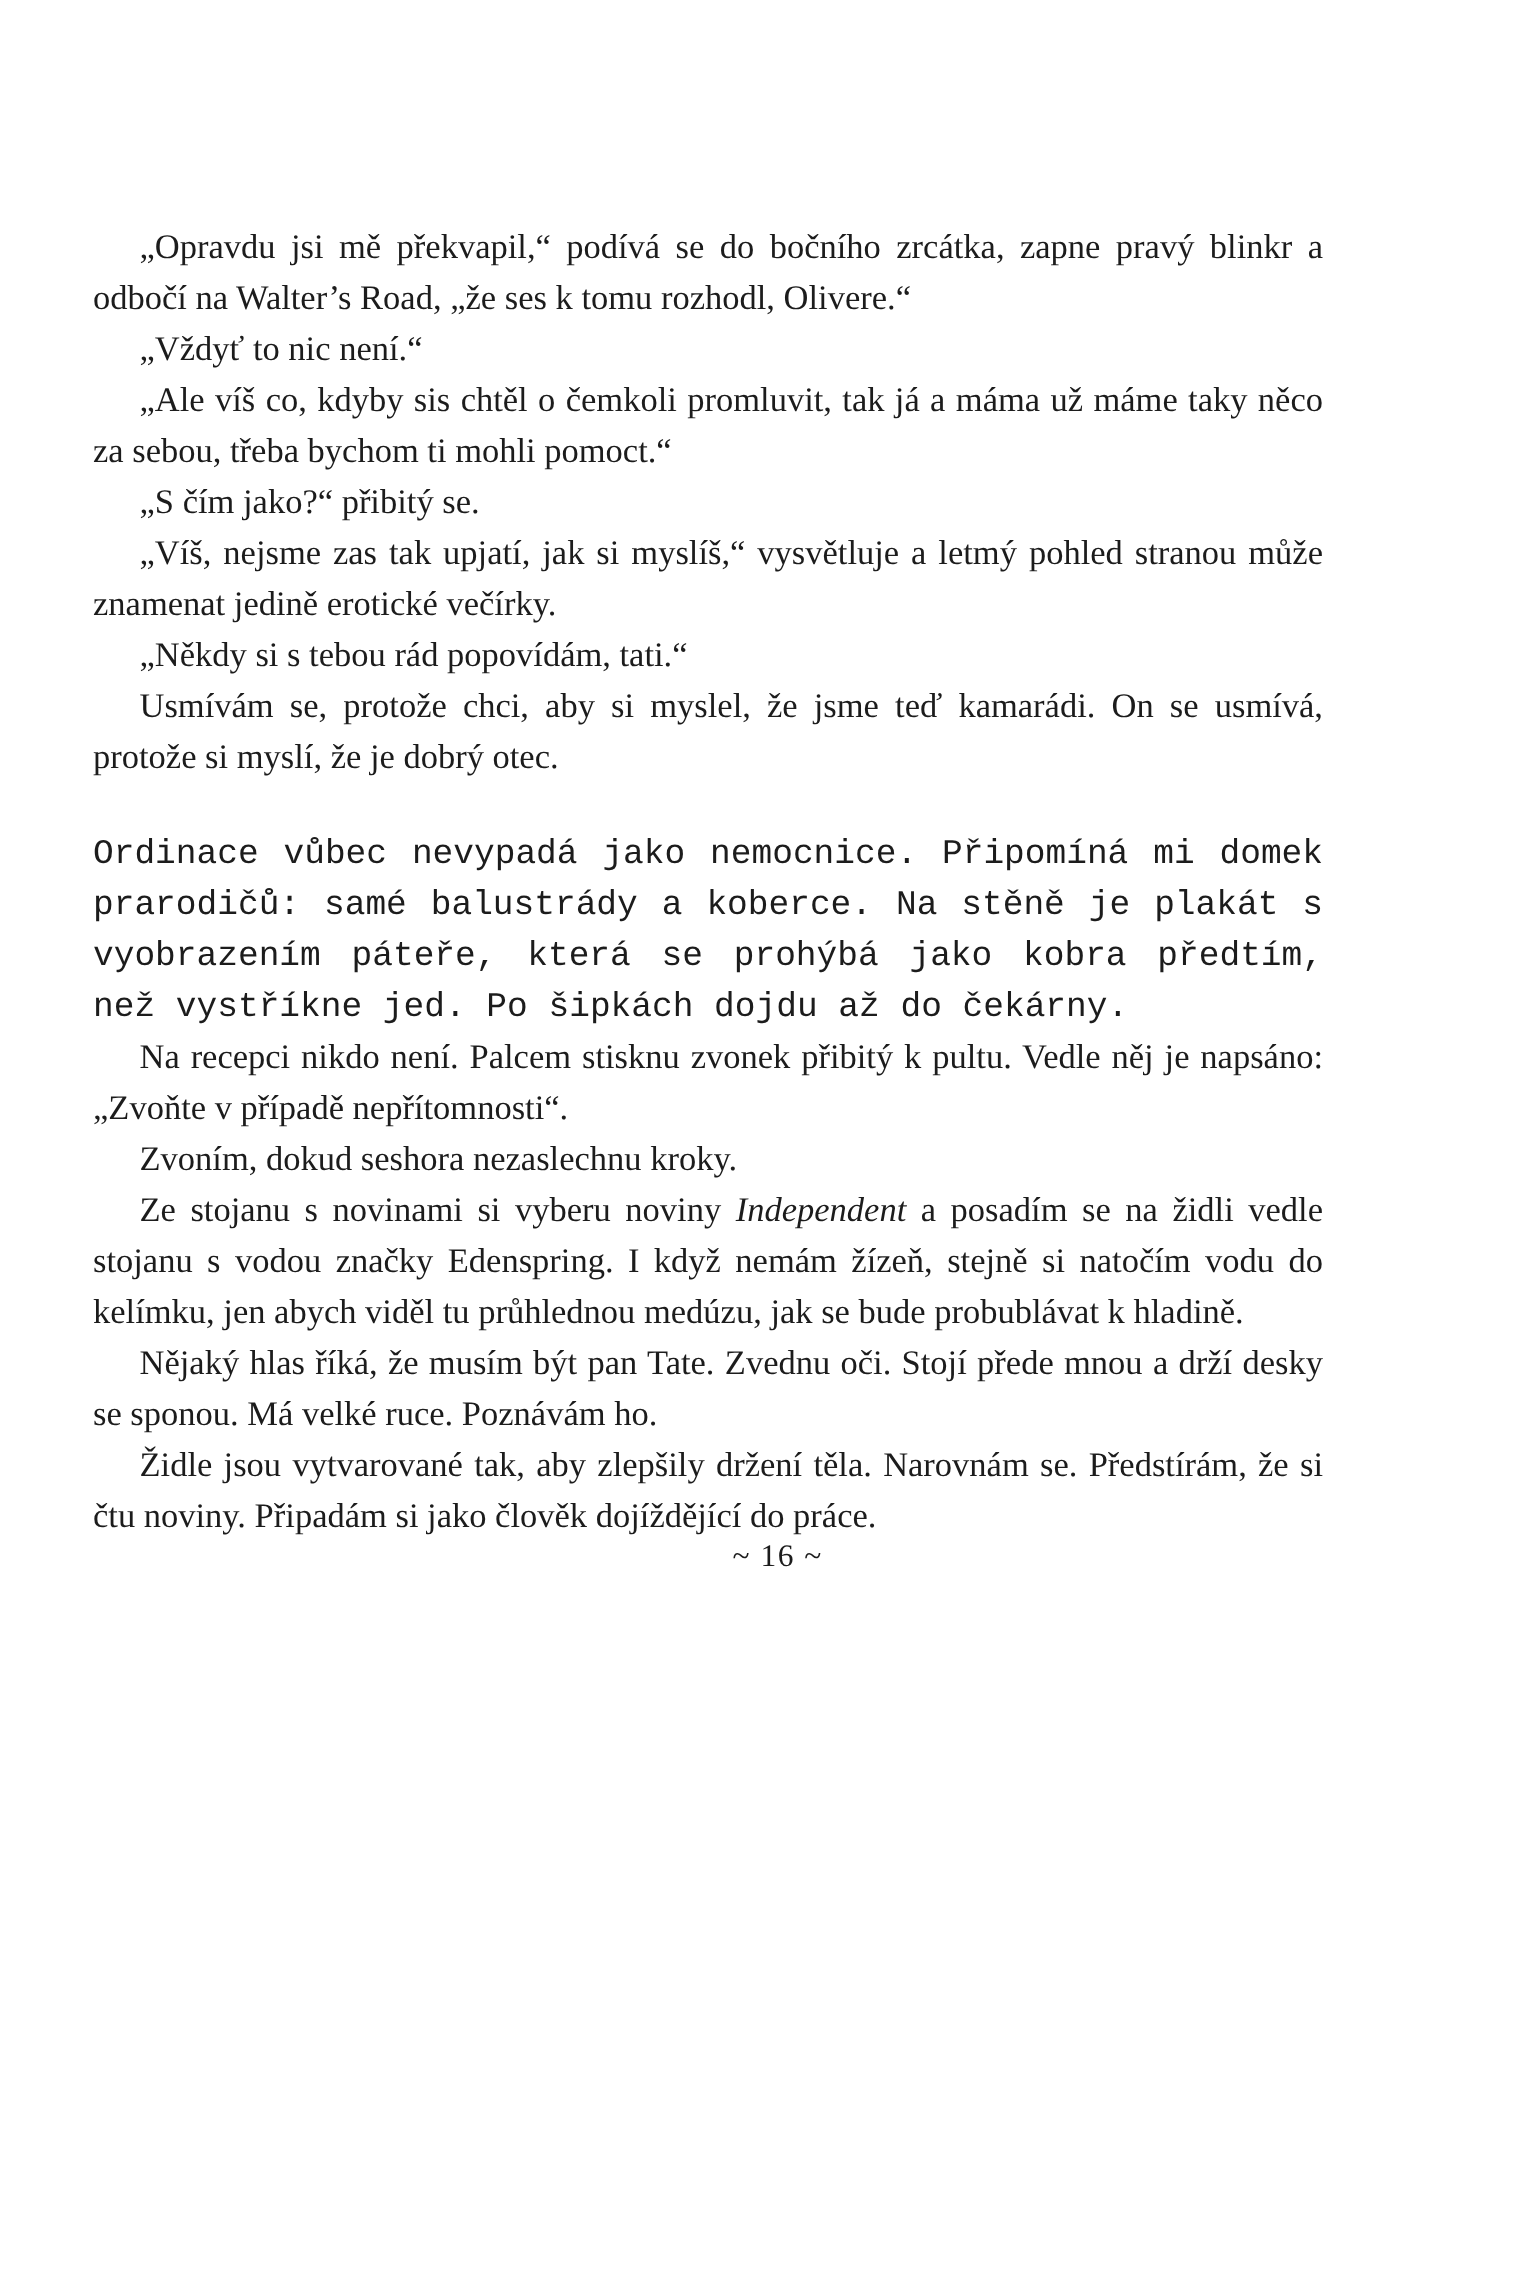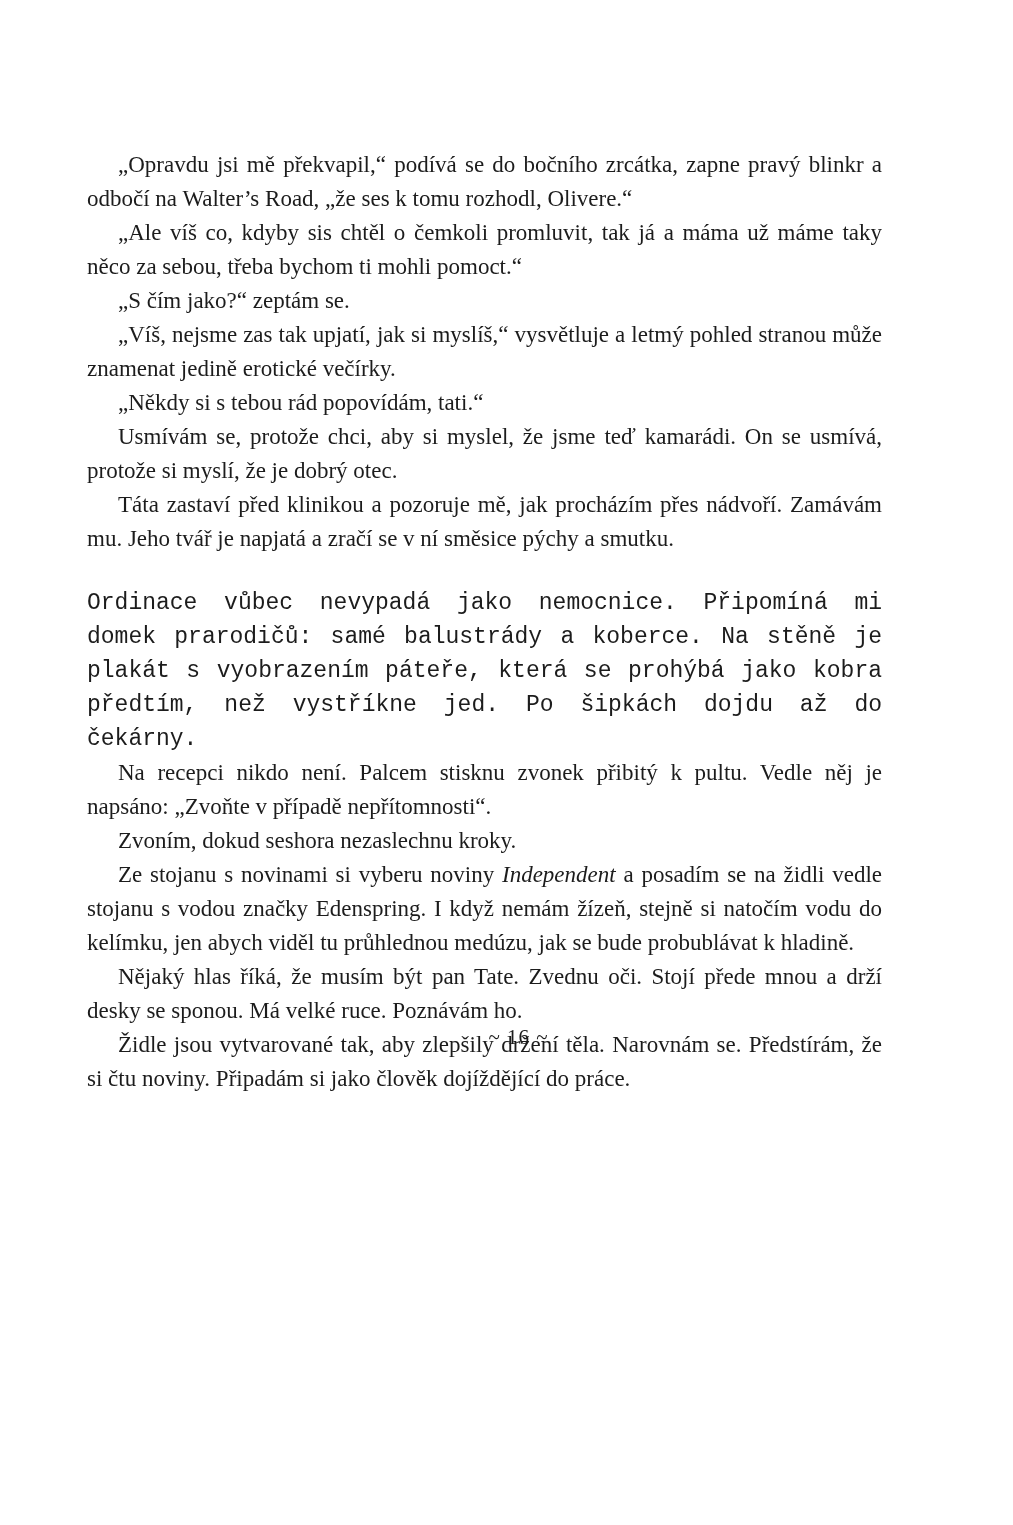--- a/index.html
+++ b/index.html
@@ -7,21 +7,21 @@
     padding: 0;
     background: #ffffff;
   }
   .page {
     position: relative;
     width: 1013px;
     height: 1142px;
     margin: 0 auto;
     background: #ffffff;
     box-sizing: border-box;
-    padding: 148px 131px 0 87px;
+    padding: 148px 131px 0 62px;
     font-family: "Liberation Serif", "DejaVu Serif", serif;
     color: #1c1c1c;
     overflow: hidden;
   }
   .text-block {
     font-size: 23px;
     line-height: 34px;
     text-align: justify;
     hyphens: auto;
     -webkit-hyphens: auto;
@@ -49,26 +49,26 @@
     color: #1c1c1c;
     letter-spacing: 1px;
   }
 </style>
 </head>
 <body>
 
 <div class="page">
   <div class="text-block" id="paragraphs">
       <p lang="cs" class="indent"><span>„Opravdu jsi mě překvapil,“ podívá se do bočního zrcátka, zapne pravý blinkr a odbočí na Walter’s Road, „že ses k tomu rozhodl, Olivere.“</span></p>
+      <p lang="cs" class="indent"><span>„Vždyť to nic není.“</span></p>
       <p lang="cs" class="indent"><span>„Ale víš co, kdyby sis chtěl o čemkoli promluvit, tak já a máma už máme taky něco za sebou, třeba bychom ti mohli pomoct.“</span></p>
-      <p lang="cs" class="indent"><span>„S čím jako?“ zeptám se.</span></p>
+      <p lang="cs" class="indent"><span>„S čím jako?“ přibitý se.</span></p>
       <p lang="cs" class="indent"><span>„Víš, nejsme zas tak upjatí, jak si myslíš,“ vysvětluje a letmý pohled stranou může znamenat jedině erotické večírky.</span></p>
       <p lang="cs" class="indent"><span>„Někdy si s tebou rád popovídám, tati.“</span></p>
       <p lang="cs" class="indent"><span>Usmívám se, protože chci, aby si myslel, že jsme teď kamarádi. On se usmívá, protože si myslí, že je dobrý otec.</span></p>
-      <p lang="cs" class="indent"><span>Táta zastaví před klinikou a pozoruje mě, jak procházím přes nádvoří. Zamávám mu. Jeho tvář je napjatá a zračí se v ní směsice pýchy a smutku.</span></p>
       <p lang="cs" class="section-break"><span>Ordinace vůbec nevypadá jako nemocnice. Připomíná mi domek prarodičů: samé balustrády a koberce. Na stěně je plakát s vyobrazením páteře, která se prohýbá jako kobra předtím, než vystříkne jed. Po šipkách dojdu až do čekárny.</span></p>
       <p lang="cs" class="indent"><span>Na recepci nikdo není. Palcem stisknu zvonek přibitý k pultu. Vedle něj je napsáno: „Zvoňte v případě nepřítomnosti“.</span></p>
       <p lang="cs" class="indent"><span>Zvoním, dokud seshora nezaslechnu kroky.</span></p>
       <p lang="cs" class="indent"><span>Ze stojanu s novinami si vyberu noviny </span><em>Independent</em><span> a posadím se na židli vedle stojanu s vodou značky Edenspring. I když nemám žízeň, stejně si natočím vodu do kelímku, jen abych viděl tu průhlednou medúzu, jak se bude probublávat k hladině.</span></p>
       <p lang="cs" class="indent"><span>Nějaký hlas říká, že musím být pan Tate. Zvednu oči. Stojí přede mnou a drží desky se sponou. Má velké ruce. Poznávám ho.</span></p>
       <p lang="cs" class="indent"><span>Židle jsou vytvarované tak, aby zlepšily držení těla. Narovnám se. Předstírám, že si čtu noviny. Připadám si jako člověk dojíždějící do práce.</span></p>
     </div>
   <div class="page-number">~ 16 ~</div>
 </div>
 

